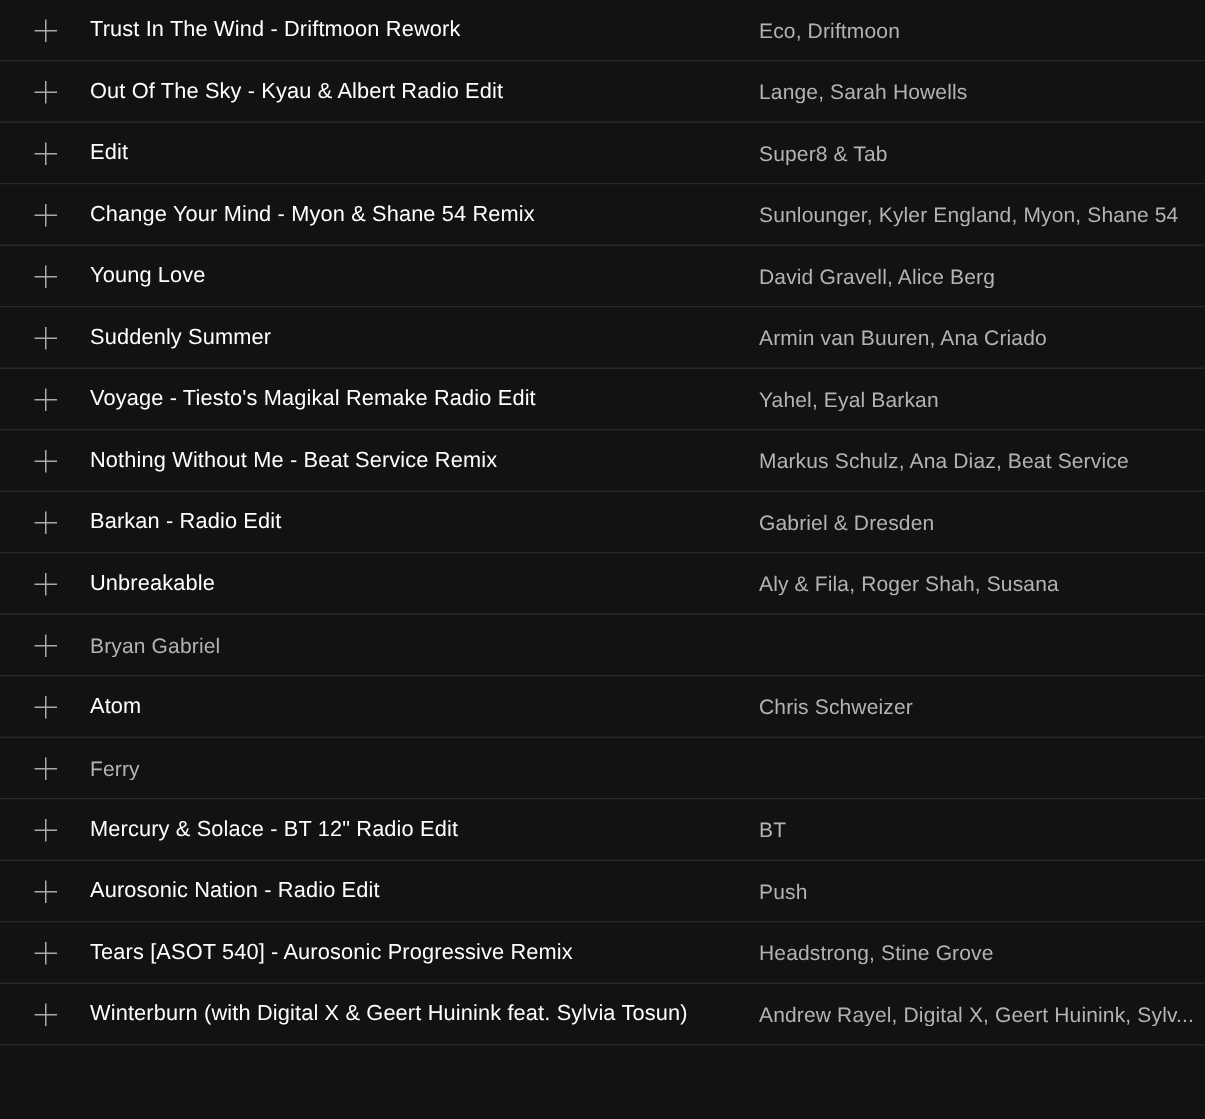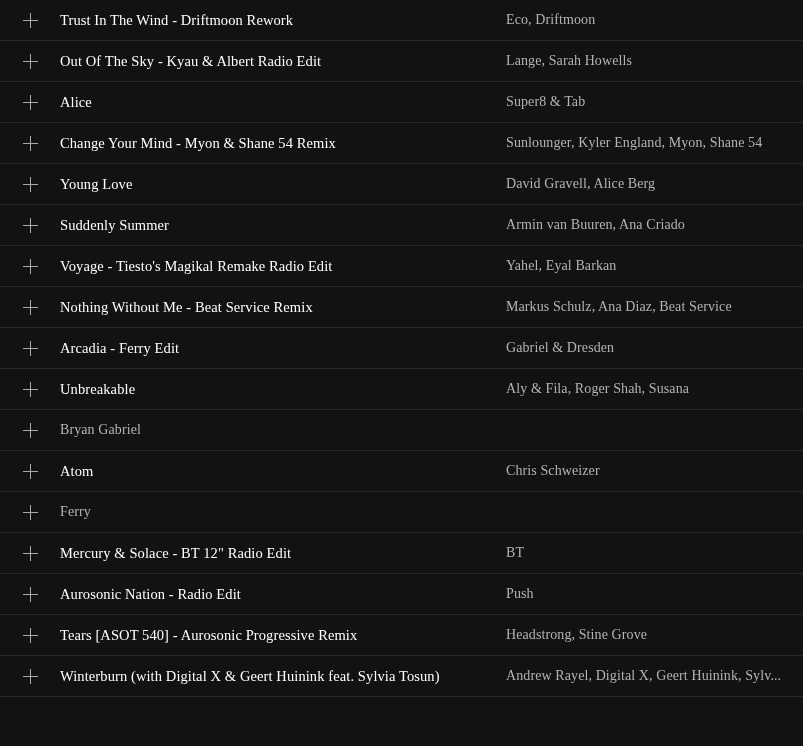--- a/index.html
+++ b/index.html
@@ -10,21 +10,20 @@
   body {
     width: 803px;
     height: 746px;
     overflow: hidden;
     font-family: "Liberation Sans", sans-serif;
     color: #ffffff;
     -webkit-font-smoothing: antialiased;
   }
   #tracklist {
     width: 803px;
-    font-family: Liberation Serif, serif;
   }
   .track-row {
     display: flex;
     align-items: center;
     height: 41px;
     box-sizing: border-box;
     border-bottom: 1px solid #282828;
     background: #121212;
   }
   .add-cell {
@@ -98,21 +97,21 @@
       <div class="add-cell">
         <span class="add-icon"></span>
       </div>
       <div class="title-cell">Out Of The Sky - Kyau &amp; Albert Radio Edit</div>
       <div class="artist-cell">Lange, Sarah Howells</div>
     </div>
     <div class="track-row">
       <div class="add-cell">
         <span class="add-icon"></span>
       </div>
-      <div class="title-cell">Alice</div>
+      <div class="title-cell">Edit</div>
       <div class="artist-cell">Super8 &amp; Tab</div>
     </div>
     <div class="track-row">
       <div class="add-cell">
         <span class="add-icon"></span>
       </div>
       <div class="title-cell">Change Your Mind - Myon &amp; Shane 54 Remix</div>
       <div class="artist-cell">Sunlounger, Kyler England, Myon, Shane 54</div>
     </div>
     <div class="track-row">
@@ -140,21 +139,21 @@
       <div class="add-cell">
         <span class="add-icon"></span>
       </div>
       <div class="title-cell">Nothing Without Me - Beat Service Remix</div>
       <div class="artist-cell">Markus Schulz, Ana Diaz, Beat Service</div>
     </div>
     <div class="track-row">
       <div class="add-cell">
         <span class="add-icon"></span>
       </div>
-      <div class="title-cell">Arcadia - Ferry Edit</div>
+      <div class="title-cell">Barkan - Radio Edit</div>
       <div class="artist-cell">Gabriel &amp; Dresden</div>
     </div>
     <div class="track-row">
       <div class="add-cell">
         <span class="add-icon"></span>
       </div>
       <div class="title-cell">Unbreakable</div>
       <div class="artist-cell">Aly &amp; Fila, Roger Shah, Susana</div>
     </div>
     <div class="track-row">

